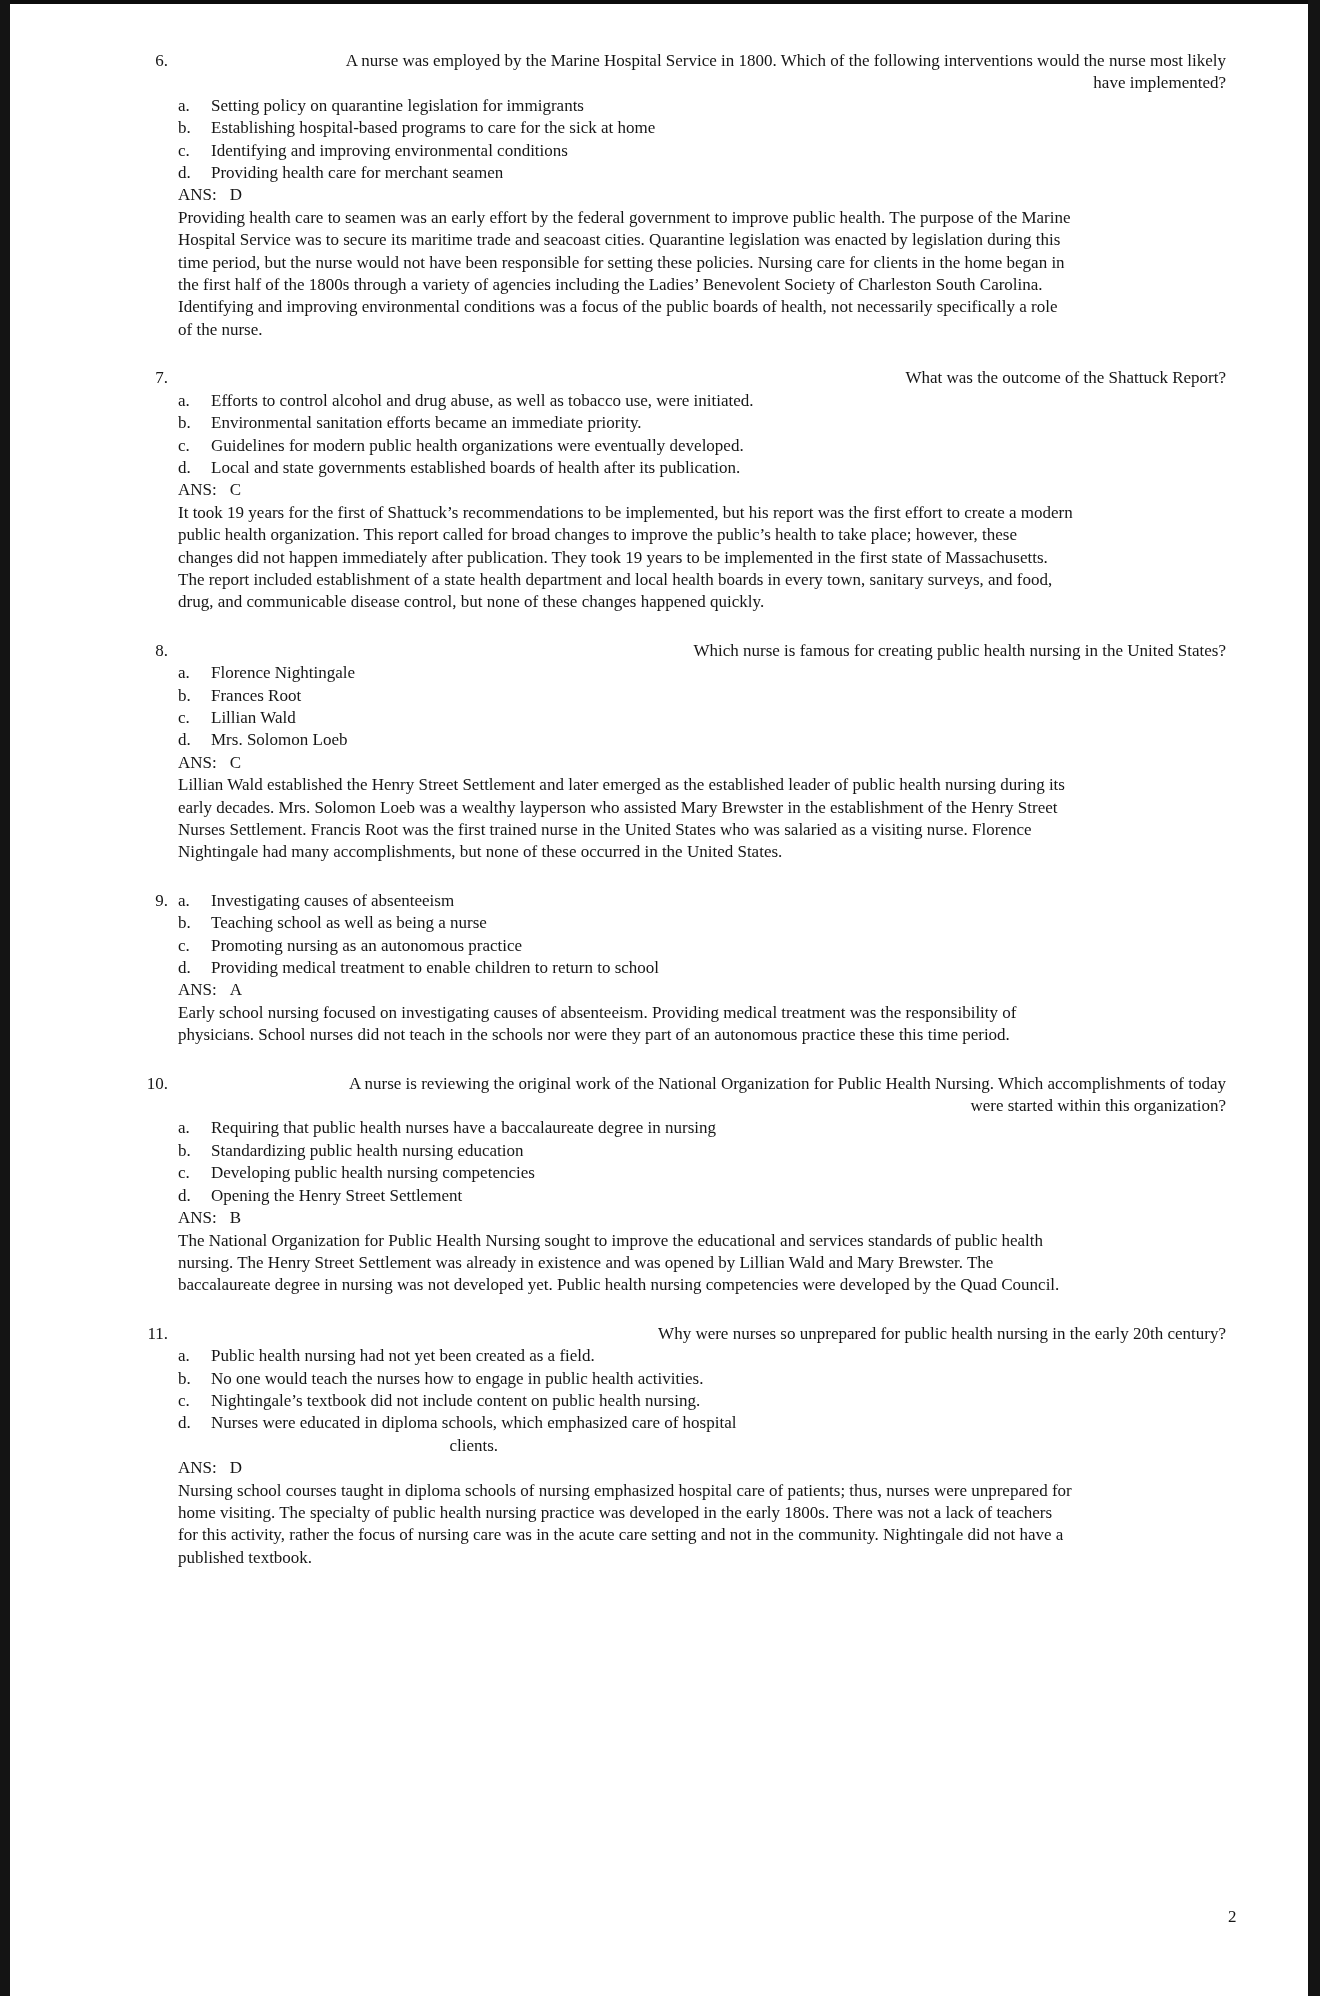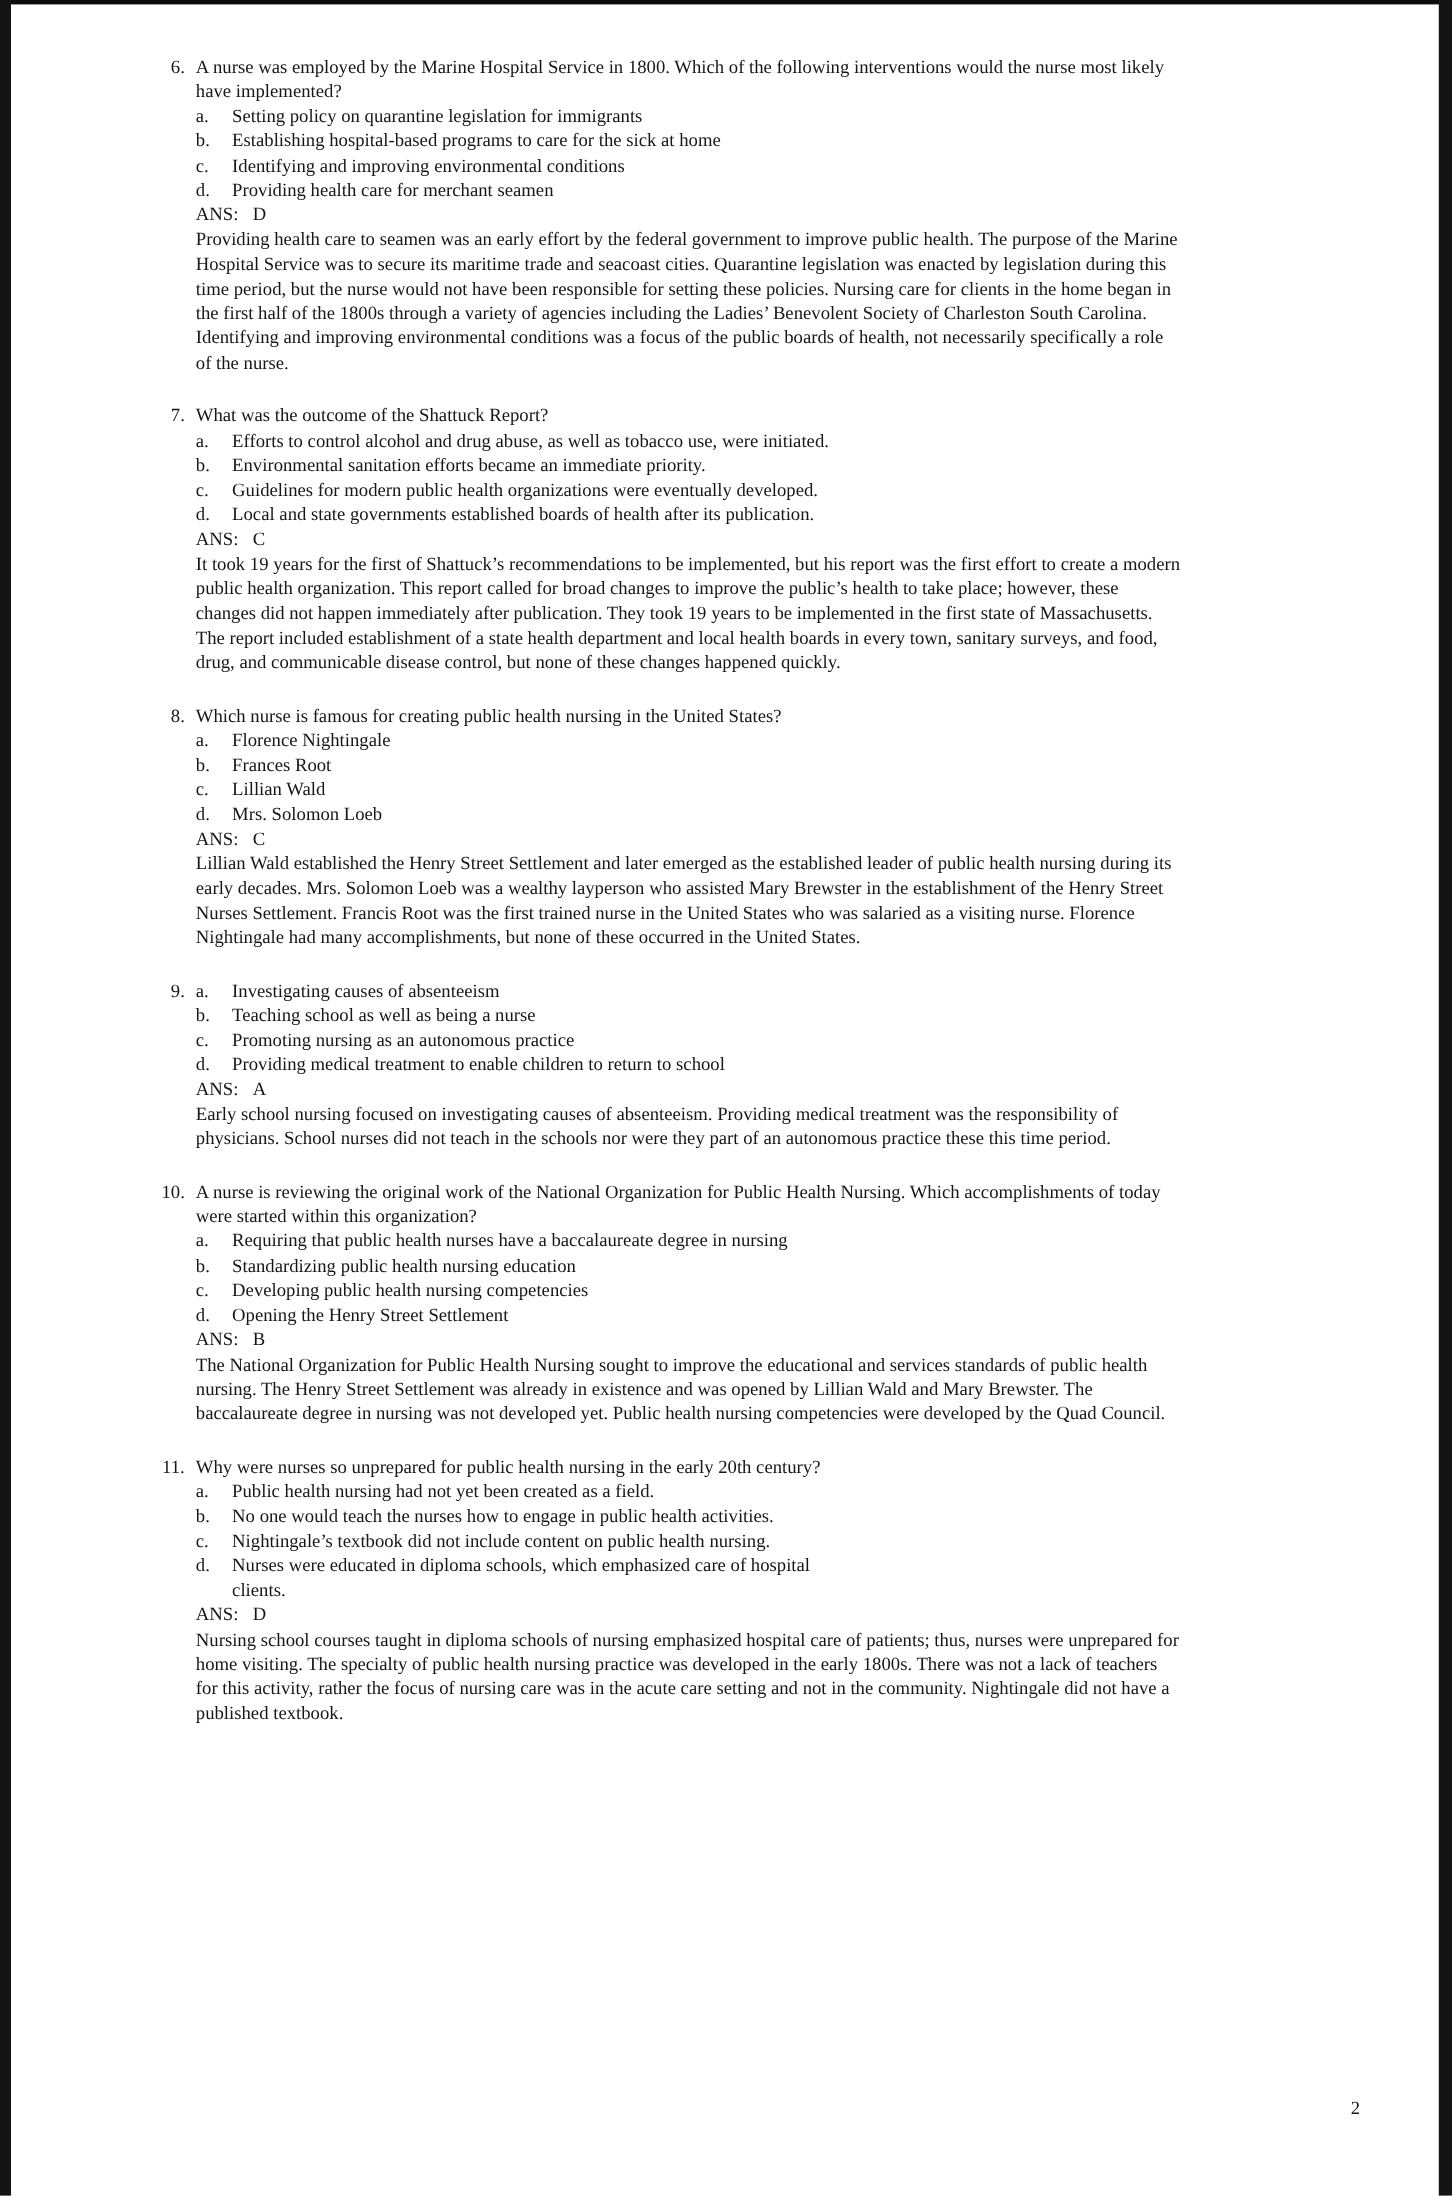--- a/index.html
+++ b/index.html
@@ -36,24 +36,24 @@
     display: flex;
     margin-bottom: 26px;
   }
   .q-num {
     flex: 0 0 32px;
     width: 32px;
     text-align: right;
     margin-right: 10px;
   }
   .q-body { width: 1048px; }
-  .q-text { white-space: pre-line; }
+  .q-text { white-space: pre-line; text-align: right; }
   .opt-row { display: flex; }
   .opt-letter { flex: 0 0 33px; }
-  .opt-text { white-space: pre-line; }
+  .opt-text { white-space: pre-line; text-align: center; }
   .ans-line { }
   .ans-letter { margin-left: 13px; }
   .rationale { white-space: pre-line; }
   .page-number {
     position: absolute;
     left: 1228px;
     top: 1906px;
     font-size: 17px;
     line-height: 22.4px;
   }

